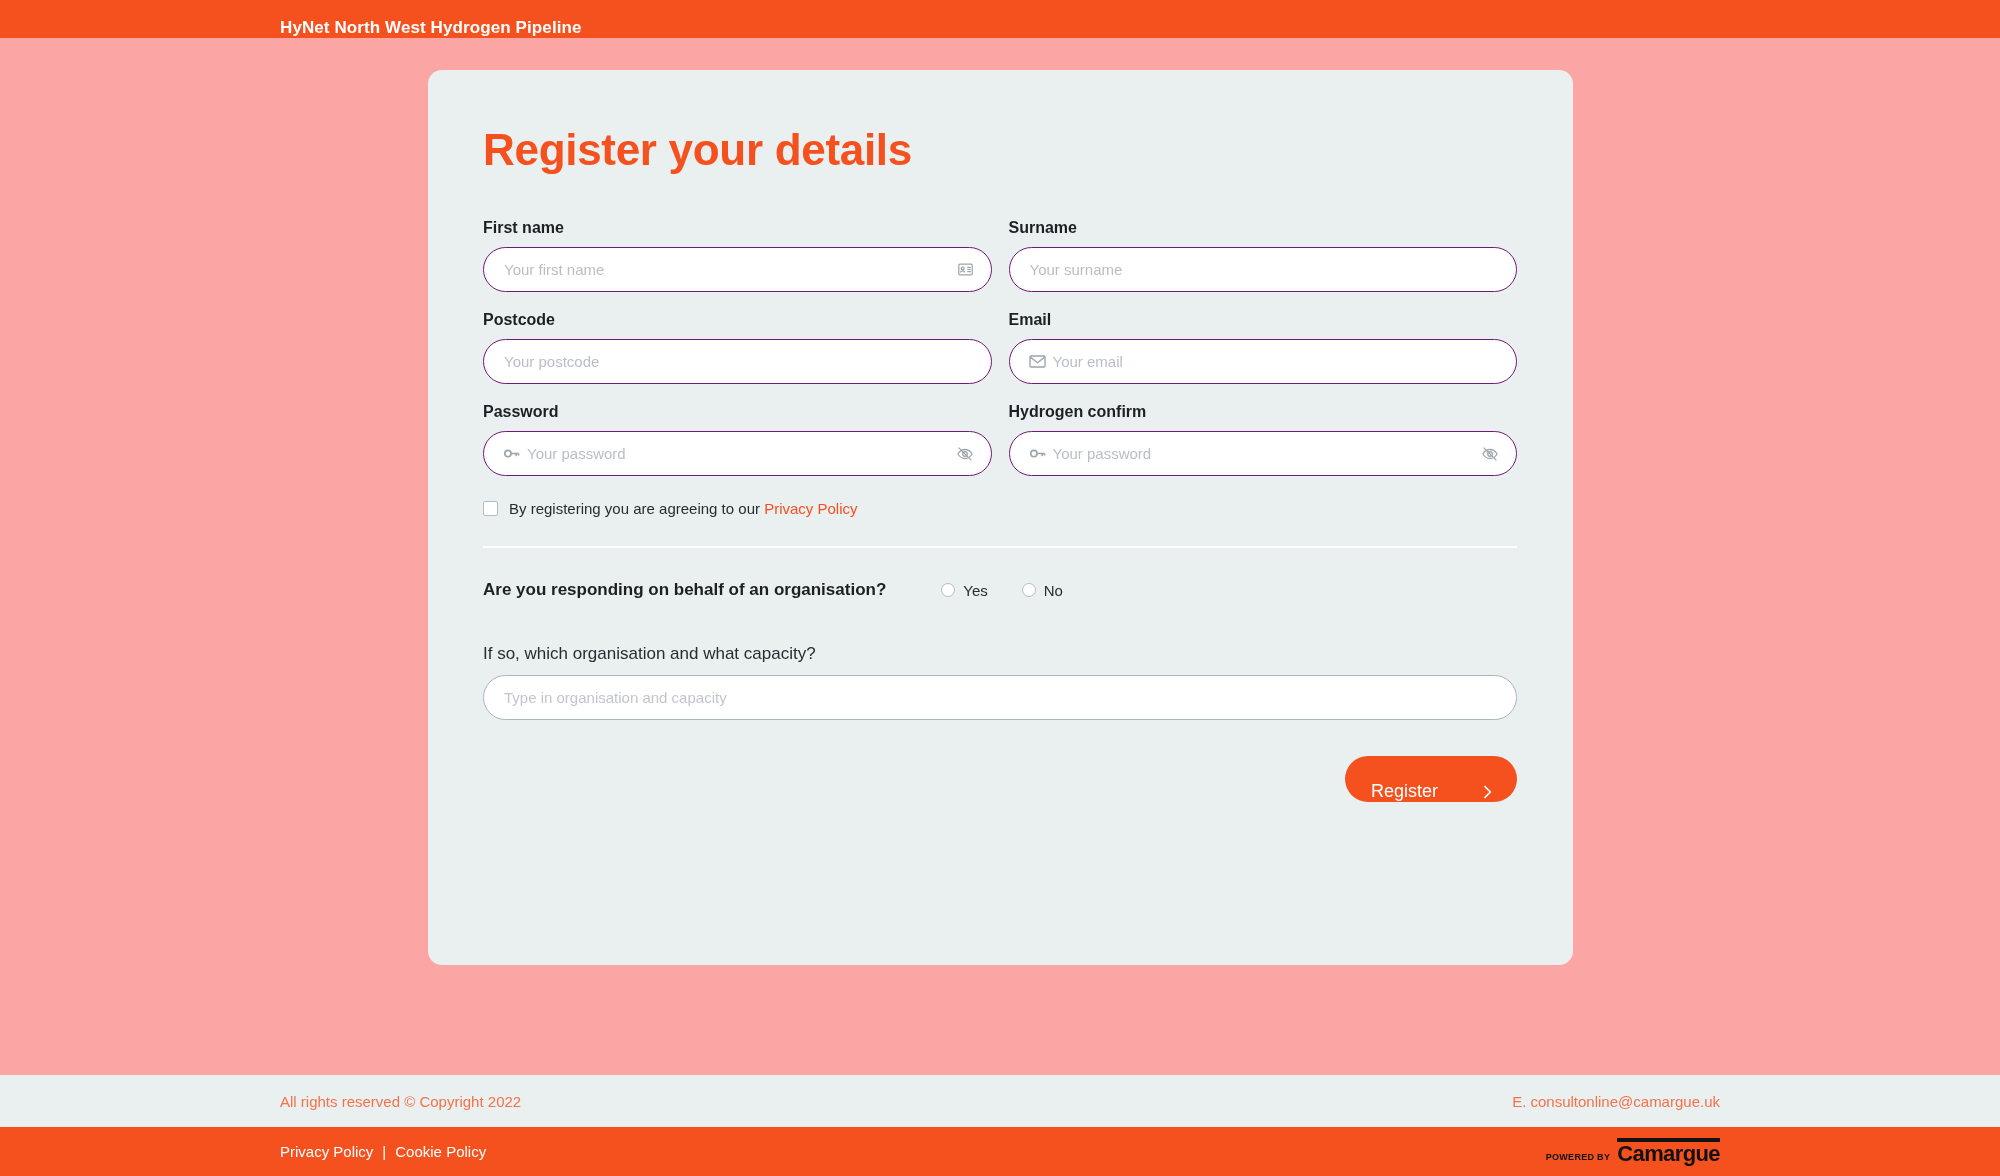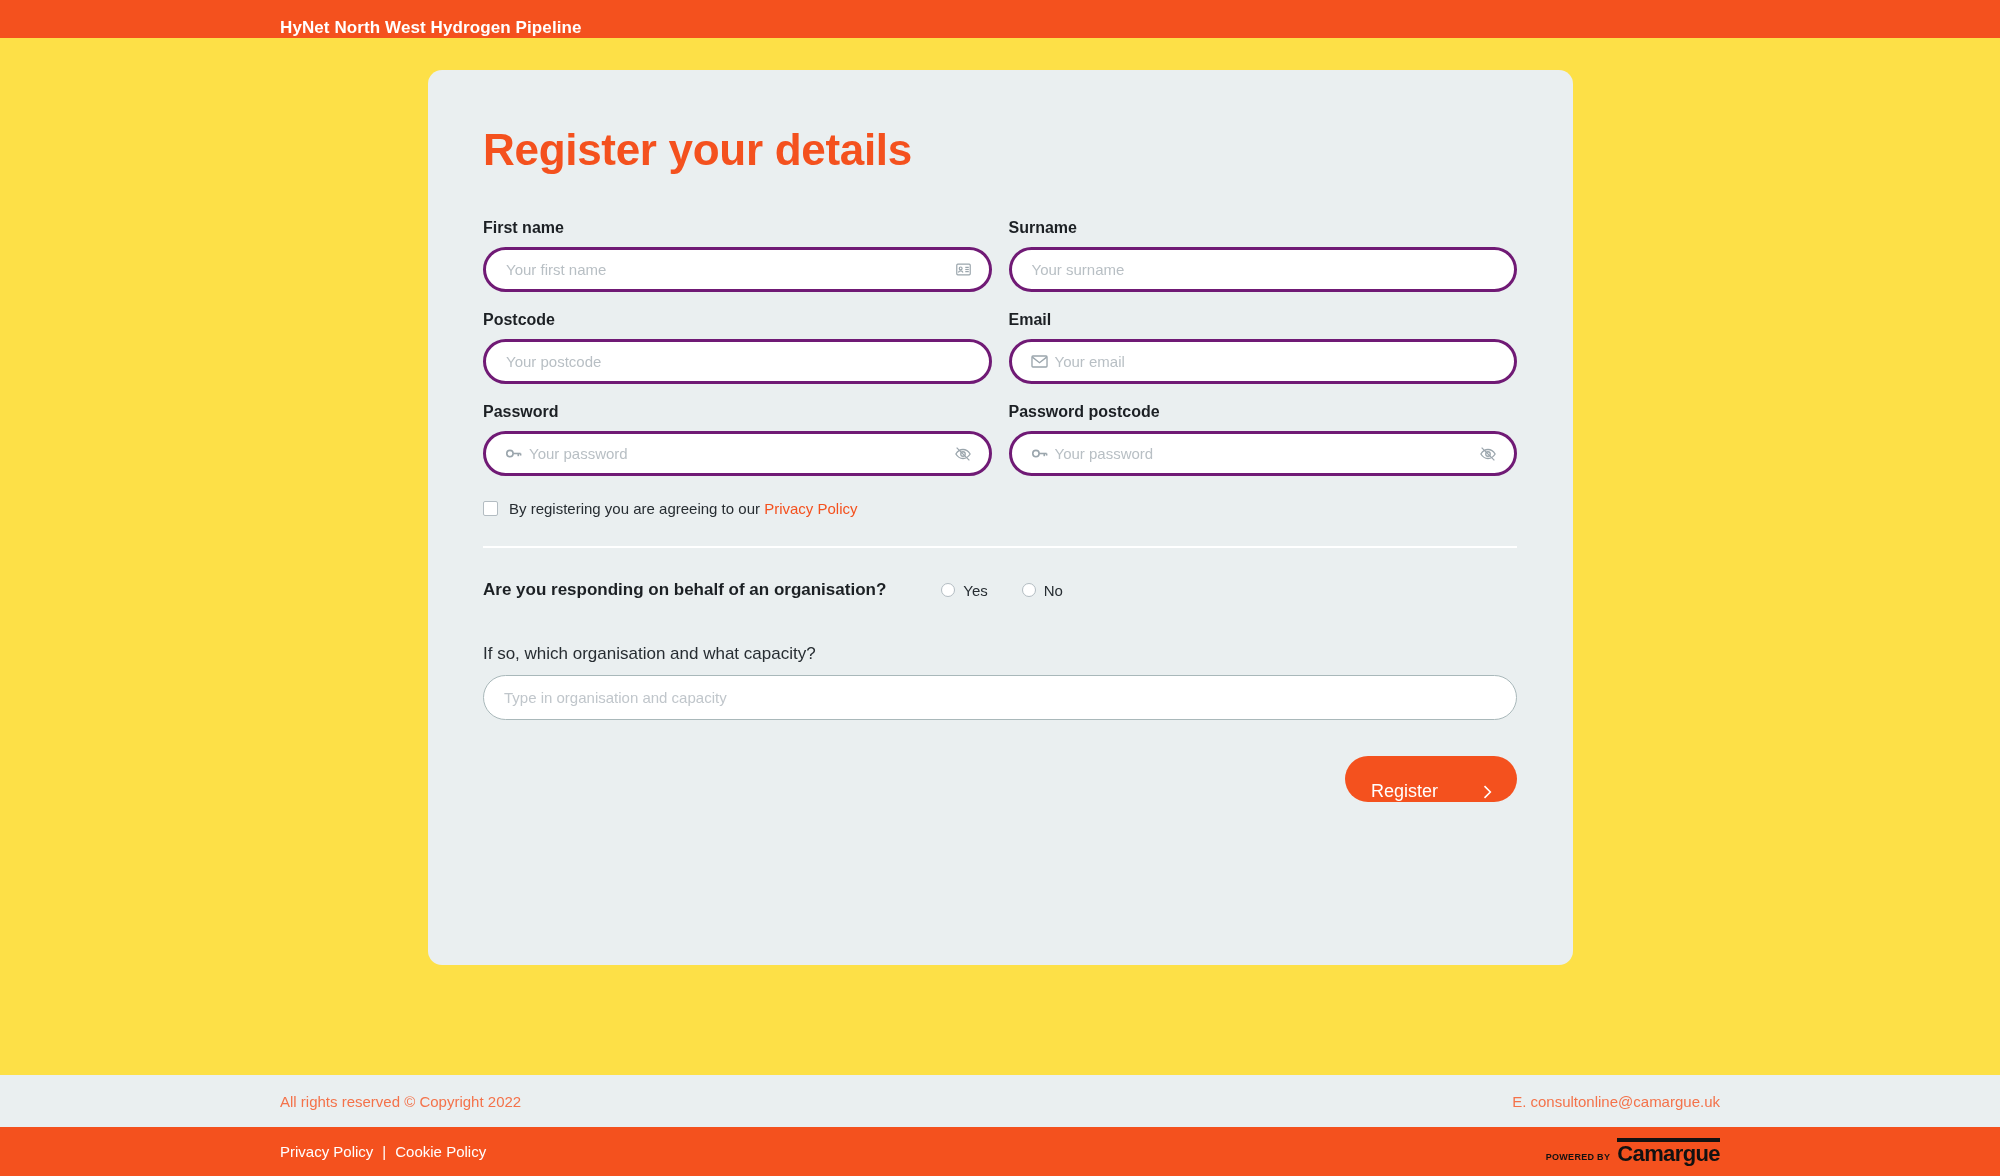--- a/index.html
+++ b/index.html
@@ -24,21 +24,21 @@
     margin-left: 280px;
     color: #ffffff;
     font-size: 17px;
     font-weight: bold;
     letter-spacing: 0.1px;
   }
 
   
   .page {
     flex: 1 1 auto;
-    background: #fde047;
+    background: #fca5a5;
     position: relative;
     padding-left: 48px;
   }
 
   .card {
     position: absolute;
     left: 428px;
     top: 32px;
     width: 1145px;
     height: 895px;
@@ -71,21 +71,21 @@
     font-weight: bold;
     color: #1c2024;
     margin-bottom: 10px;
     display: block;
   }
 
   .input-wrap {
     position: relative;
     height: 45px;
     background: #ffffff;
-    border: 3px solid #701a75;
+    border: 1px solid #701a75;
     border-radius: 24px;
     display: flex;
     align-items: center;
   }
   .input-wrap input {
     flex: 1 1 auto;
     border: 0;
     outline: none;
     background: transparent;
     height: 100%;
@@ -397,21 +397,21 @@
             <span class="icon-right">
               <svg width="18" height="18" viewBox="0 0 24 24" fill="none" stroke="currentColor" stroke-width="1.7">
                 <path d="M2.5 12s3.6-6 9.5-6 9.5 6 9.5 6-3.6 6-9.5 6S2.5 12 2.5 12z"></path>
                 <circle cx="12" cy="12" r="3"></circle>
                 <line x1="3.5" y1="3.5" x2="20.5" y2="20.5"></line>
               </svg>
             </span>
           </div>
         </div>
         <div class="field">
-          <label class="field-label">Password postcode</label>
+          <label class="field-label">Hydrogen confirm</label>
           <div class="input-wrap has-left has-right">
             <span class="icon-left">
               <svg width="19" height="19" viewBox="0 0 24 24" fill="none" stroke="currentColor" stroke-width="2">
                 <circle cx="7.5" cy="12" r="4"></circle>
                 <line x1="11.3" y1="12" x2="21" y2="12"></line>
                 <line x1="18" y1="12" x2="18" y2="15.4"></line>
                 <line x1="21" y1="12" x2="21" y2="14.6"></line>
               </svg>
             </span>
             <input type="password" placeholder="Your password" style="">

